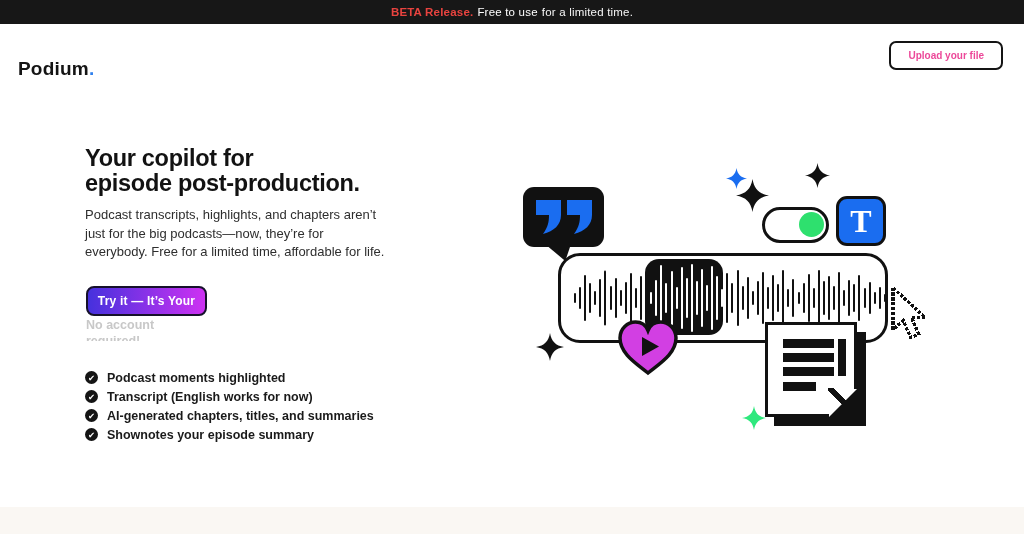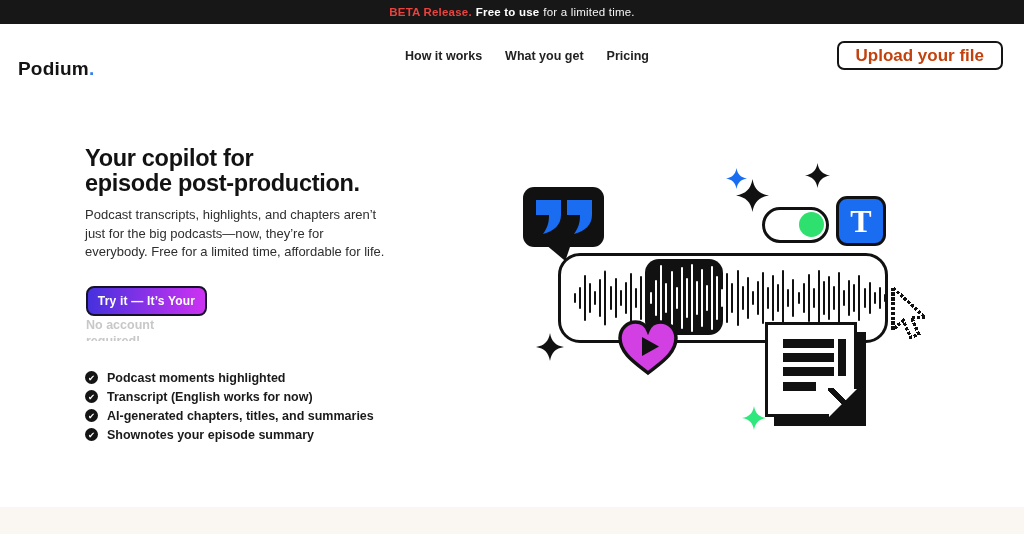--- a/index.html
+++ b/index.html
@@ -8,31 +8,31 @@
     background:#ffffff;font-family:"Liberation Sans",sans-serif;
     -webkit-font-smoothing:antialiased;
   }
   
   .topbar{
     position:absolute;left:0;top:0;width:1024px;height:24px;
     background:#171717;color:#f5f5f5;display:flex;align-items:center;justify-content:center;
     font-size:11.5px;letter-spacing:.2px;gap:4px;
   }
   .topbar .beta{color:#e8433f;font-weight:700;}
-  .topbar .bold{color:#ffffff;font-weight:700;}
+  .topbar .bold{color:#ffffff;font-weight:400;}
   
   .header{position:absolute;left:0;top:24px;width:1024px;height:64px;background:#fff;}
   .logo{position:absolute;left:18px;top:20px;font-size:19px;font-weight:800;color:#141414;letter-spacing:.2px;margin-top:14px;}
   .logo .dot{color:#2f80ed;}
   .nav{position:absolute;left:405px;top:25px;display:flex;gap:23px;}
   .nav a{font-size:12.5px;font-weight:600;color:#222;text-decoration:none;cursor:pointer;}
   .upload-btn{
     position:absolute;right:21px;top:17px;height:29px;padding:0 17px;
     background:#fff;border:2px solid #141414;border-radius:7px;
-    font-size:17px;font-weight:700;color:#c2410c;display:flex;align-items:center;cursor:pointer;
+    font-size:10px;font-weight:700;color:#ec4899;display:flex;align-items:center;cursor:pointer;
     font-family:"Liberation Sans",sans-serif;
   }
   
   .hero-title{
     position:absolute;left:85px;top:146px;margin:0;
     font-size:23.5px;line-height:25px;font-weight:800;color:#121212;letter-spacing:-.3px;
   }
   .hero-sub{
     position:absolute;left:85px;top:206px;margin:0;width:303px;
     font-size:13px;line-height:18.5px;color:#2e2e2e;
@@ -123,25 +123,20 @@
 <body>
 
 <div class="topbar">
   <span class="beta">BETA Release.</span>
   <span class="bold">Free to use</span>
   <span>for a limited time.</span>
 </div>
 
 <div class="header">
   <div class="logo"><span>Podium</span><span class="dot">.</span></div>
-  <div class="nav">
-    <a>How it works</a>
-    <a>What you get</a>
-    <a>Pricing</a>
-  </div>
   <button class="upload-btn">Upload your file</button>
 </div>
 
 <h1 class="hero-title">
   <span>Your copilot for</span><br>
   <span>episode post-production.</span>
 </h1>
 <p class="hero-sub">Podcast transcripts, highlights, and chapters aren’t just for the big podcasts—now, they’re for everybody. Free for a limited time, affordable for life.</p>
 <button class="cta-btn">Try it — It’s Your</button>
 <div class="no-account">No account required!</div>

